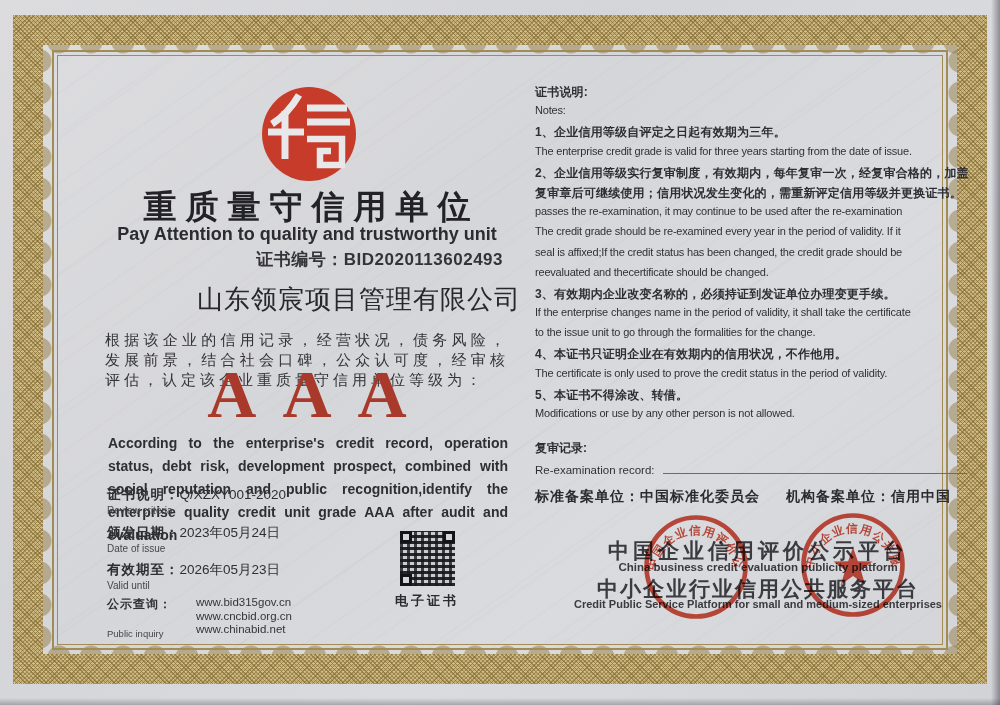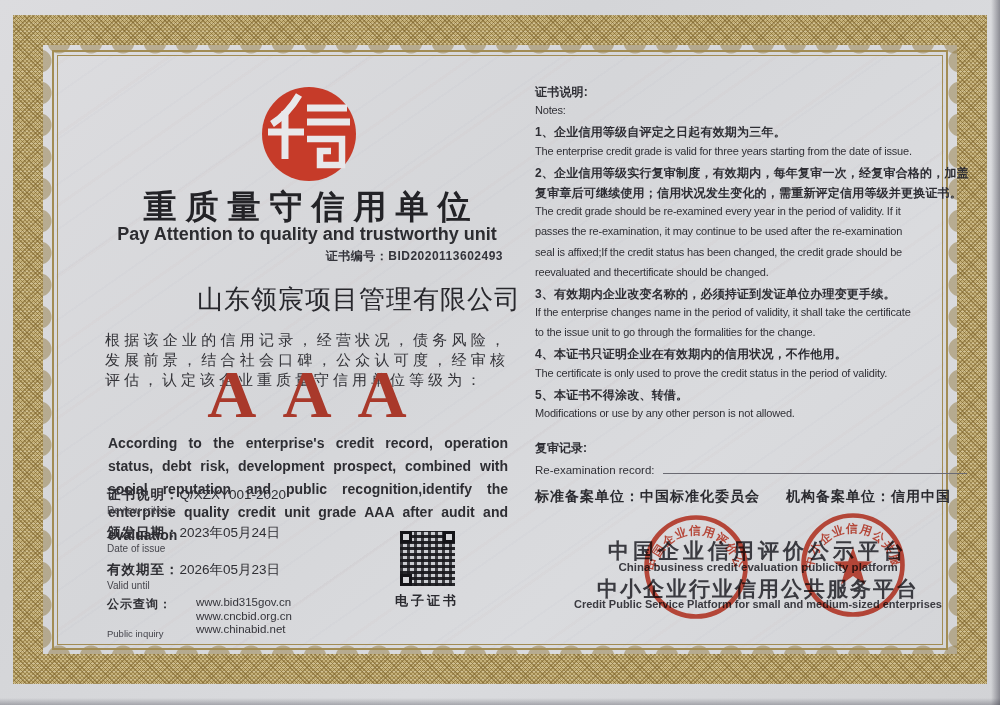--- a/index.html
+++ b/index.html
@@ -38,21 +38,21 @@
       background:linear-gradient(to right,transparent,rgba(45,45,58,.45));}
   .photo-edge-b{position:absolute;left:0;right:0;bottom:0;height:7px;
       background:linear-gradient(to bottom,transparent,rgba(45,45,58,.3));}
   
   .abs{position:absolute;}
   .logo{left:259px;top:84px;width:100px;height:100px;}
   .title-cn{left:93px;top:185px;width:428px;text-align:center;font-size:33px;font-weight:bold;
             letter-spacing:9px;padding-left:9px;color:#232327;box-sizing:border-box;white-space:nowrap;}
   .title-en{left:93px;top:224px;width:428px;text-align:center;font-size:18px;font-weight:bold;color:#2c2c30;white-space:nowrap;}
   .certno{left:93px;top:248px;width:428px;text-align:right;padding-right:18px;box-sizing:border-box;
-          font-size:12px;font-weight:bold;color:#33333a;letter-spacing:.5px;}
+          font-size:17px;font-weight:bold;color:#33333a;letter-spacing:.5px;}
   .company{left:93px;top:282px;width:428px;text-align:right;font-size:26px;color:#27272c;letter-spacing:1px;white-space:nowrap;}
   .body-cn{left:105px;top:330px;width:404px;font-size:15px;line-height:1.33;letter-spacing:4px;
            text-align:justify;color:#333338;}
   .grade{left:93px;top:355px;width:428px;text-align:center;font-family:"Liberation Serif",serif;
          font-weight:bold;font-size:68px;letter-spacing:26px;padding-left:26px;box-sizing:border-box;color:#a9392b;}
   .body-en{left:108px;top:432px;width:400px;font-family:Liberation Sans, sans-serif;font-weight:bold;
            font-size:14px;line-height:1.65;text-align:justify;color:#2e2e33;}
   .field{left:107px;width:300px;}
   .f0{top:486px;} .f1{top:524px;} .f2{top:561px;}
   .field .row{font-size:13.5px;color:#2e2e33;white-space:nowrap;}
@@ -148,22 +148,22 @@
   </div>
   <div class="abs qr-label">电子证书</div>
 
   <div class="abs notes">
     <div class="note-line note-cn">证书说明:</div>
     <div class="note-line note-en">Notes:</div>
     <div class="note-line note-cn">1、企业信用等级自评定之日起有效期为三年。</div>
     <div class="note-line note-en">The enterprise credit grade is valid for three years starting from the date of issue.</div>
     <div class="note-line note-cn">2、企业信用等级实行复审制度，有效期内，每年复审一次，经复审合格的，加盖</div>
     <div class="note-line note-cn">复审章后可继续使用；信用状况发生变化的，需重新评定信用等级并更换证书。</div>
+    <div class="note-line note-en">passes the re-examination, it may continue to be used after the re-examination</div>
     <div class="note-line note-en">The credit grade should be re-examined every year in the period of validity. If it</div>
-    <div class="note-line note-en">passes the re-examination, it may continue to be used after the re-examination</div>
     <div class="note-line note-en">seal is affixed;If the credit status has been changed, the credit grade should be</div>
     <div class="note-line note-en">reevaluated and thecertificate should be changed.</div>
     <div class="note-line note-cn">3、有效期内企业改变名称的，必须持证到发证单位办理变更手续。</div>
     <div class="note-line note-en">If the enterprise changes name in the period of validity, it shall take the certificate</div>
     <div class="note-line note-en">to the issue unit to go through the formalities for the change.</div>
     <div class="note-line note-cn">4、本证书只证明企业在有效期内的信用状况，不作他用。</div>
     <div class="note-line note-en">The certificate is only used to prove the credit status in the period of validity.</div>
     <div class="note-line note-cn">5、本证书不得涂改、转借。</div>
     <div class="note-line note-en">Modifications or use by any other person is not allowed.</div>
   </div>

